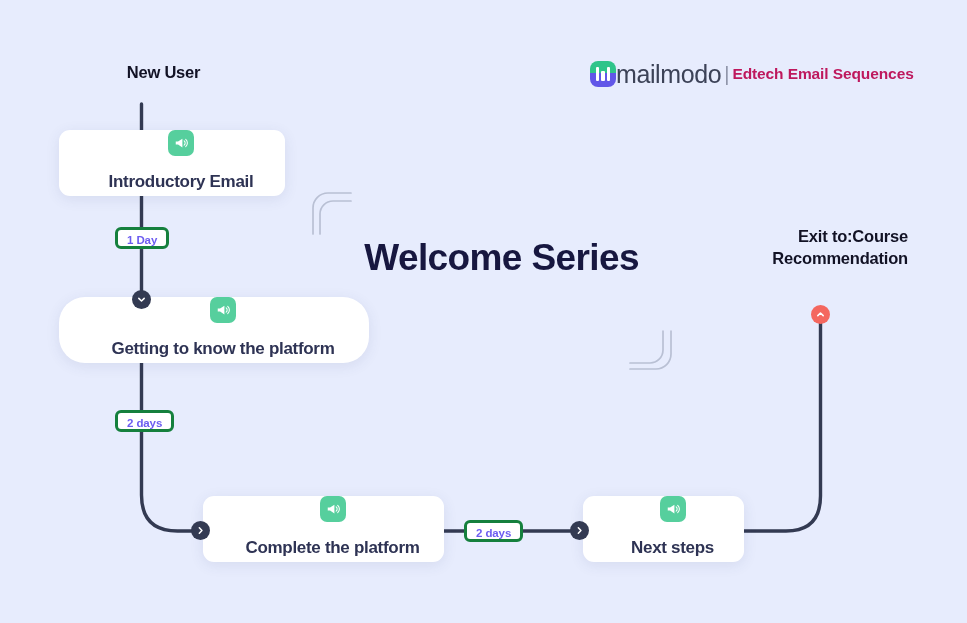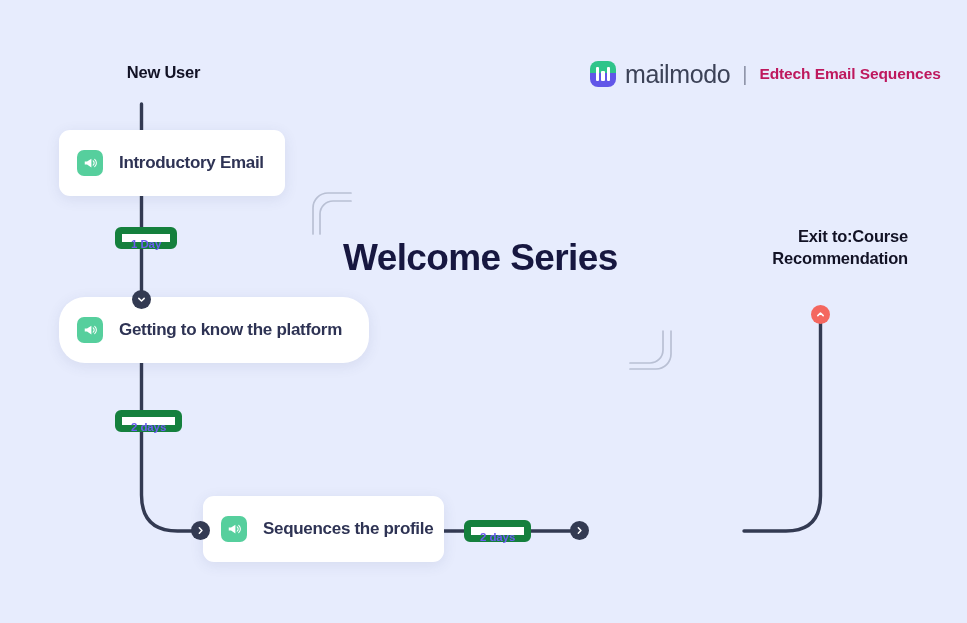--- a/index.html
+++ b/index.html
@@ -32,21 +32,20 @@
     pointer-events: none;
   }
 
   
   .brand {
     position: absolute;
     left: 590px;
     top: 60px;
     display: flex;
     align-items: center;
-    gap: 9px;
     height: 28px;
   }
   .brand-logo {
     width: 26px;
     height: 26px;
     border-radius: 8px;
     background: linear-gradient(180deg, #2fc48a 0%, #2fc48a 48%, #6156e8 48%, #6156e8 100%);
     position: relative;
     flex: 0 0 auto;
     overflow: hidden;
@@ -79,21 +78,21 @@
     color: #be185d;
     letter-spacing: -0.1px;
   }
 
   
   .board-title {
     position: absolute;
     left: 343px;
     top: 238px;
     width: 296px;
-    text-align: left;
+    text-align: right;
     font-size: 37px;
     font-weight: bold;
     color: #171740;
     letter-spacing: -0.6px;
     line-height: 1.1;
   }
 
   
   .entry-label {
     position: absolute;
@@ -123,20 +122,21 @@
   .step-card {
     position: absolute;
     height: 66px;
     background: #ffffff;
     border-radius: 11px;
     box-shadow: 0 3px 14px rgba(60, 72, 120, 0.10);
     display: flex;
     align-items: center;
     padding-left: 18px;
     gap: 16px;
+    flex-direction: column;
   }
   .step-icon {
     width: 26px;
     height: 26px;
     border-radius: 7px;
     background: #56cf9d;
     flex: 0 0 auto;
     display: flex;
     align-items: center;
     justify-content: center;
@@ -152,21 +152,21 @@
 
   #card-intro   { left: 59px;  top: 130px; width: 226px; }
   #card-getting { left: 59px;  top: 297px; width: 310px; border-radius: 26px; }
   #card-profile { left: 203px; top: 496px; width: 241px; }
   #card-next    { left: 583px; top: 496px; width: 161px; }
 
   
   .delay-badge {
     position: absolute;
     background: #ffffff;
-    border: 7px solid #15803d;
+    border: 3px solid #15803d;
     border-radius: 6px;
     color: #6c5cf0;
     font-size: 11.5px;
     font-weight: bold;
     letter-spacing: -0.1px;
     height: 22px;
     line-height: 20px;
     text-align: center;
     padding: 0 9px;
   }
@@ -269,23 +269,33 @@
   </div>
 
   <div class="step-card" id="card-profile">
     <span class="step-icon">
       <svg width="14" height="14" viewBox="0 0 16 16" xmlns="http://www.w3.org/2000/svg">
         <path d="M2 6.2 H4.6 L9.6 3 V13 L4.6 9.8 H2 Z" fill="#ffffff"></path>
         <path d="M11.6 5.6 A3.1 3.1 0 0 1 11.6 10.4" stroke="#ffffff" stroke-width="1.2" fill="none" stroke-linecap="round"></path>
         <path d="M13.4 3.9 A5.4 5.4 0 0 1 13.4 12.1" stroke="#ffffff" stroke-width="1.2" fill="none" stroke-linecap="round"></path>
       </svg>
     </span>
-    <span class="step-label">Sequences the profile</span>
-  </div>
-
+    <span class="step-label">Complete the platform</span>
+  </div>
+
+  <div class="step-card" id="card-next">
+    <span class="step-icon">
+      <svg width="14" height="14" viewBox="0 0 16 16" xmlns="http://www.w3.org/2000/svg">
+        <path d="M2 6.2 H4.6 L9.6 3 V13 L4.6 9.8 H2 Z" fill="#ffffff"></path>
+        <path d="M11.6 5.6 A3.1 3.1 0 0 1 11.6 10.4" stroke="#ffffff" stroke-width="1.2" fill="none" stroke-linecap="round"></path>
+        <path d="M13.4 3.9 A5.4 5.4 0 0 1 13.4 12.1" stroke="#ffffff" stroke-width="1.2" fill="none" stroke-linecap="round"></path>
+      </svg>
+    </span>
+    <span class="step-label">Next steps</span>
+  </div>
 
   <div class="delay-badge" id="delay-1">1 Day</div>
   <div class="delay-badge" id="delay-2">2 days</div>
   <div class="delay-badge" id="delay-3">2 days</div>
 
   <div class="marker dark" id="marker-down">
     <svg width="9" height="9" viewBox="0 0 10 10" xmlns="http://www.w3.org/2000/svg">
       <path d="M2 3.7 L5 6.6 L8 3.7" stroke="#ffffff" stroke-width="1.7" fill="none" stroke-linecap="round" stroke-linejoin="round"></path>
     </svg>
   </div>

